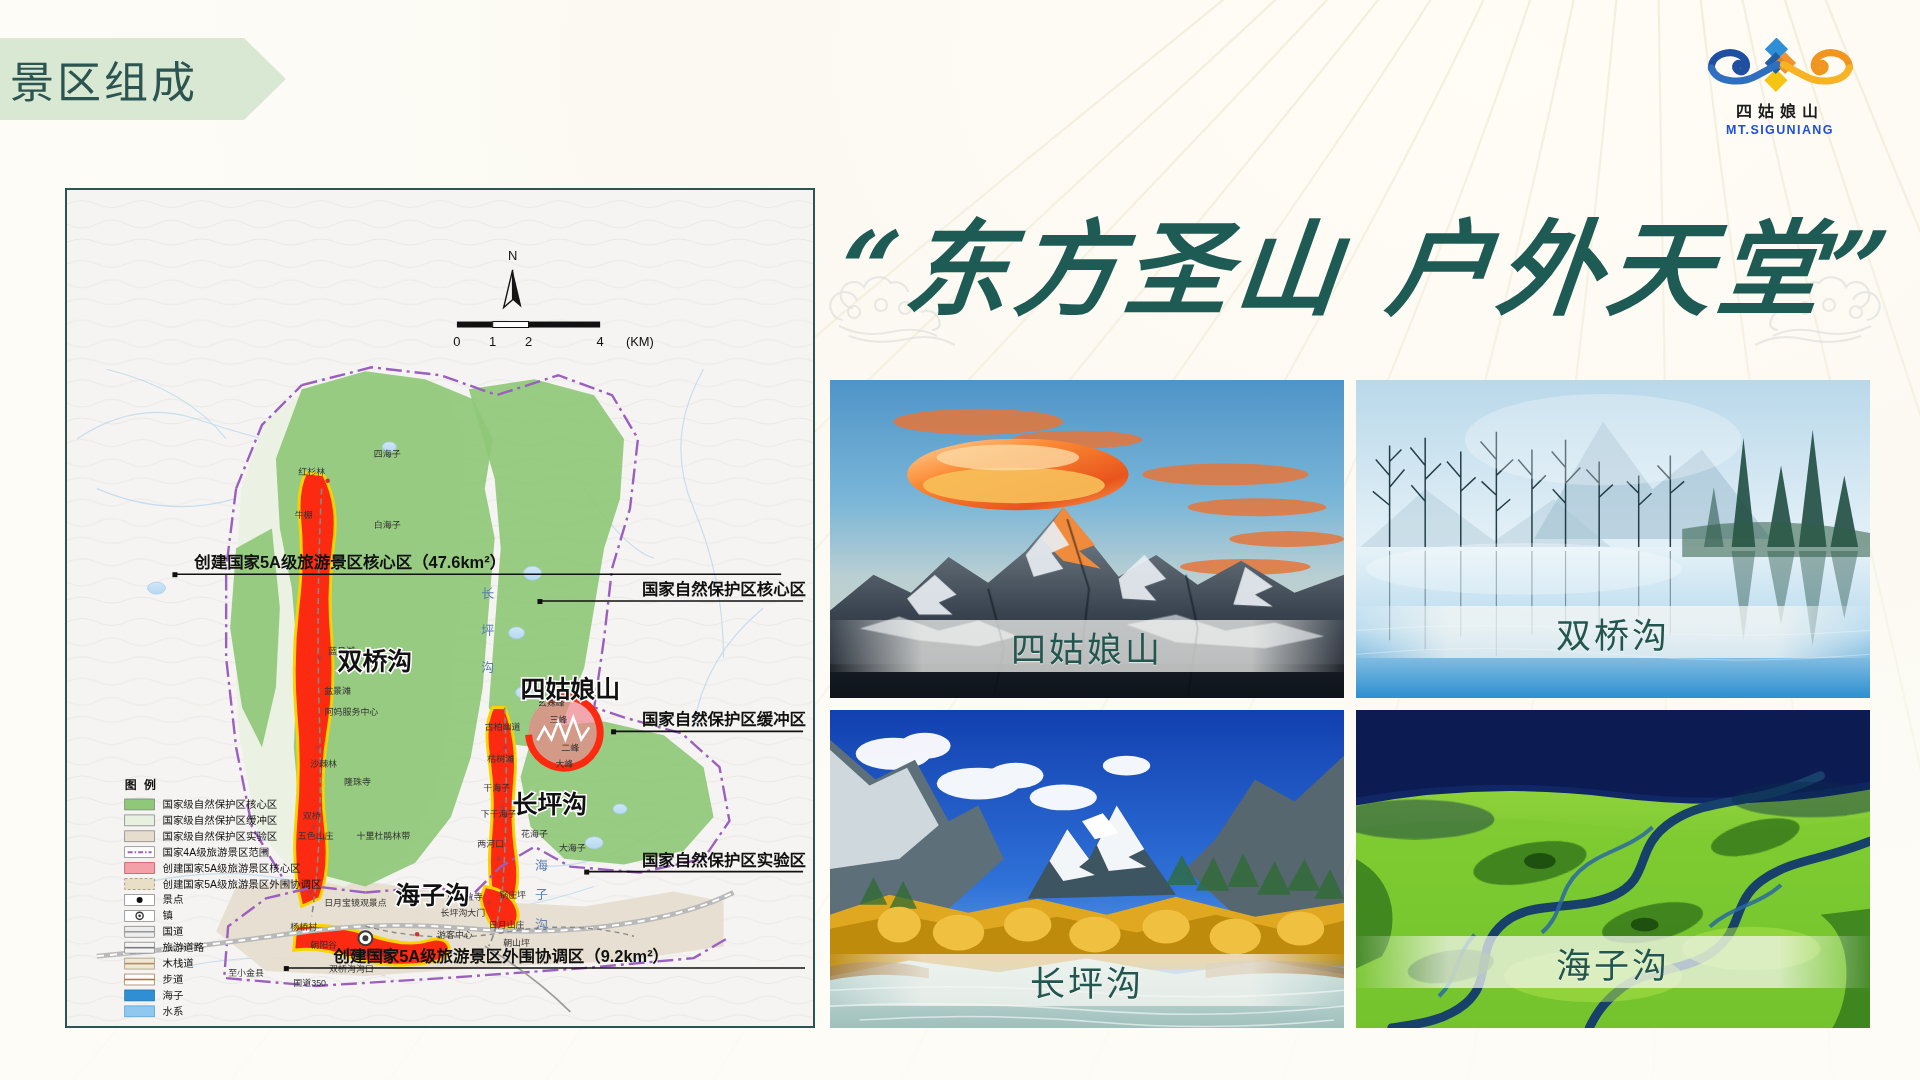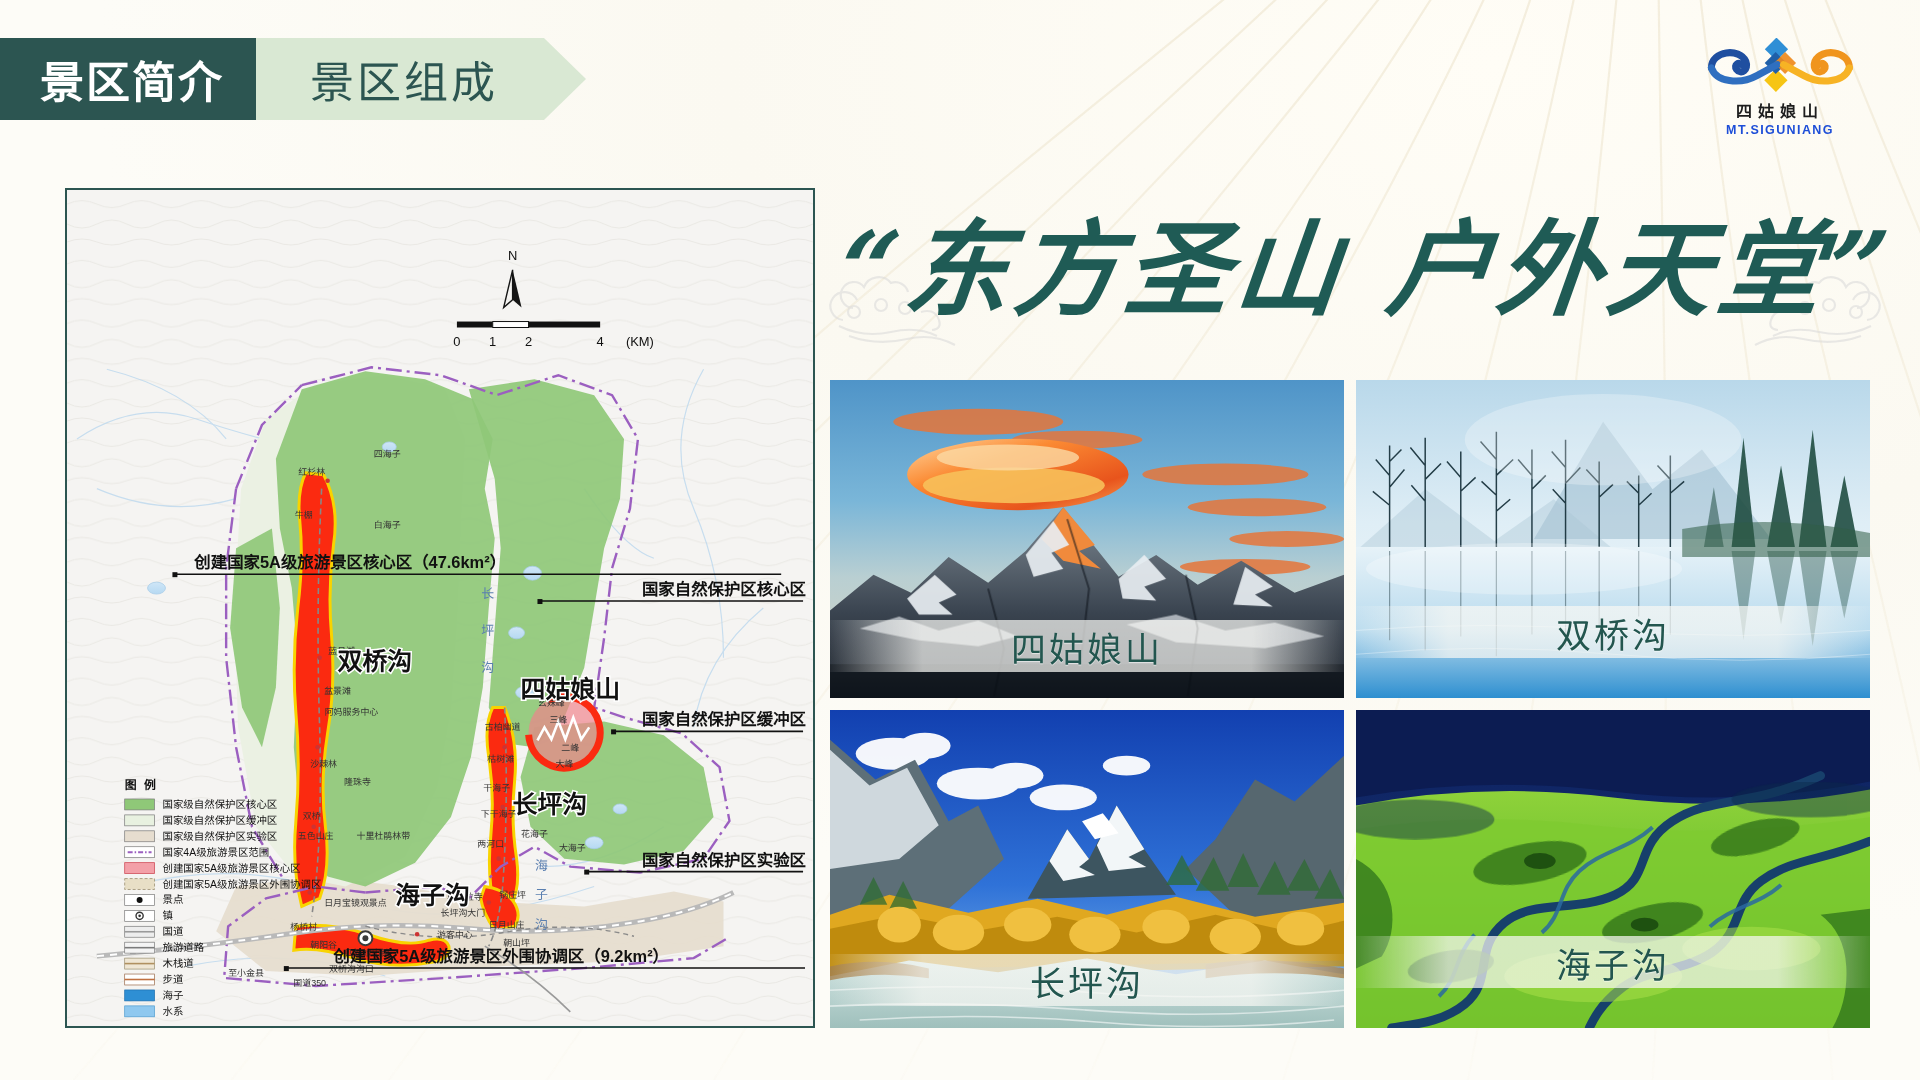--- a/index.html
+++ b/index.html
@@ -143,21 +143,20 @@
       <path d="M1794 -40 C1930 310 2100 670 2250 1160"></path>
       <path d="M1440 -40 C1220 250 880 620 520 1160"></path>
       <path d="M1400 -40 C1150 240 760 600 360 1160"></path>
       <path d="M1360 -40 C1080 230 650 580 200 1160"></path>
       <path d="M1320 -40 C1010 220 540 560 40 1160"></path>
     </g>
   </svg>
 </div>
 
 <div id="header-banner">
-  <div class="tab-primary">景区简介</div>
   <div class="tab-secondary">景区组成</div>
 </div>
 
 <div id="logo">
   <svg class="logo-mark" viewBox="0 0 200 74">
     <g transform="translate(100,34)">
       <rect x="-16" y="-30" width="21" height="21" transform="rotate(45 -5 -19)" fill="#2f8fd6"></rect>
       <rect x="-16" y="10" width="21" height="21" transform="rotate(45 -5 20)" fill="#f6c514"></rect>
       <path d="M-6 -16 L8 -2 L-6 12 L-20 -2 Z" fill="#1f5fa8"></path>
       <path d="M6 -16 L20 -2 L6 12 L-8 -2 Z" fill="#ef8a1c" opacity="0.92"></path>

